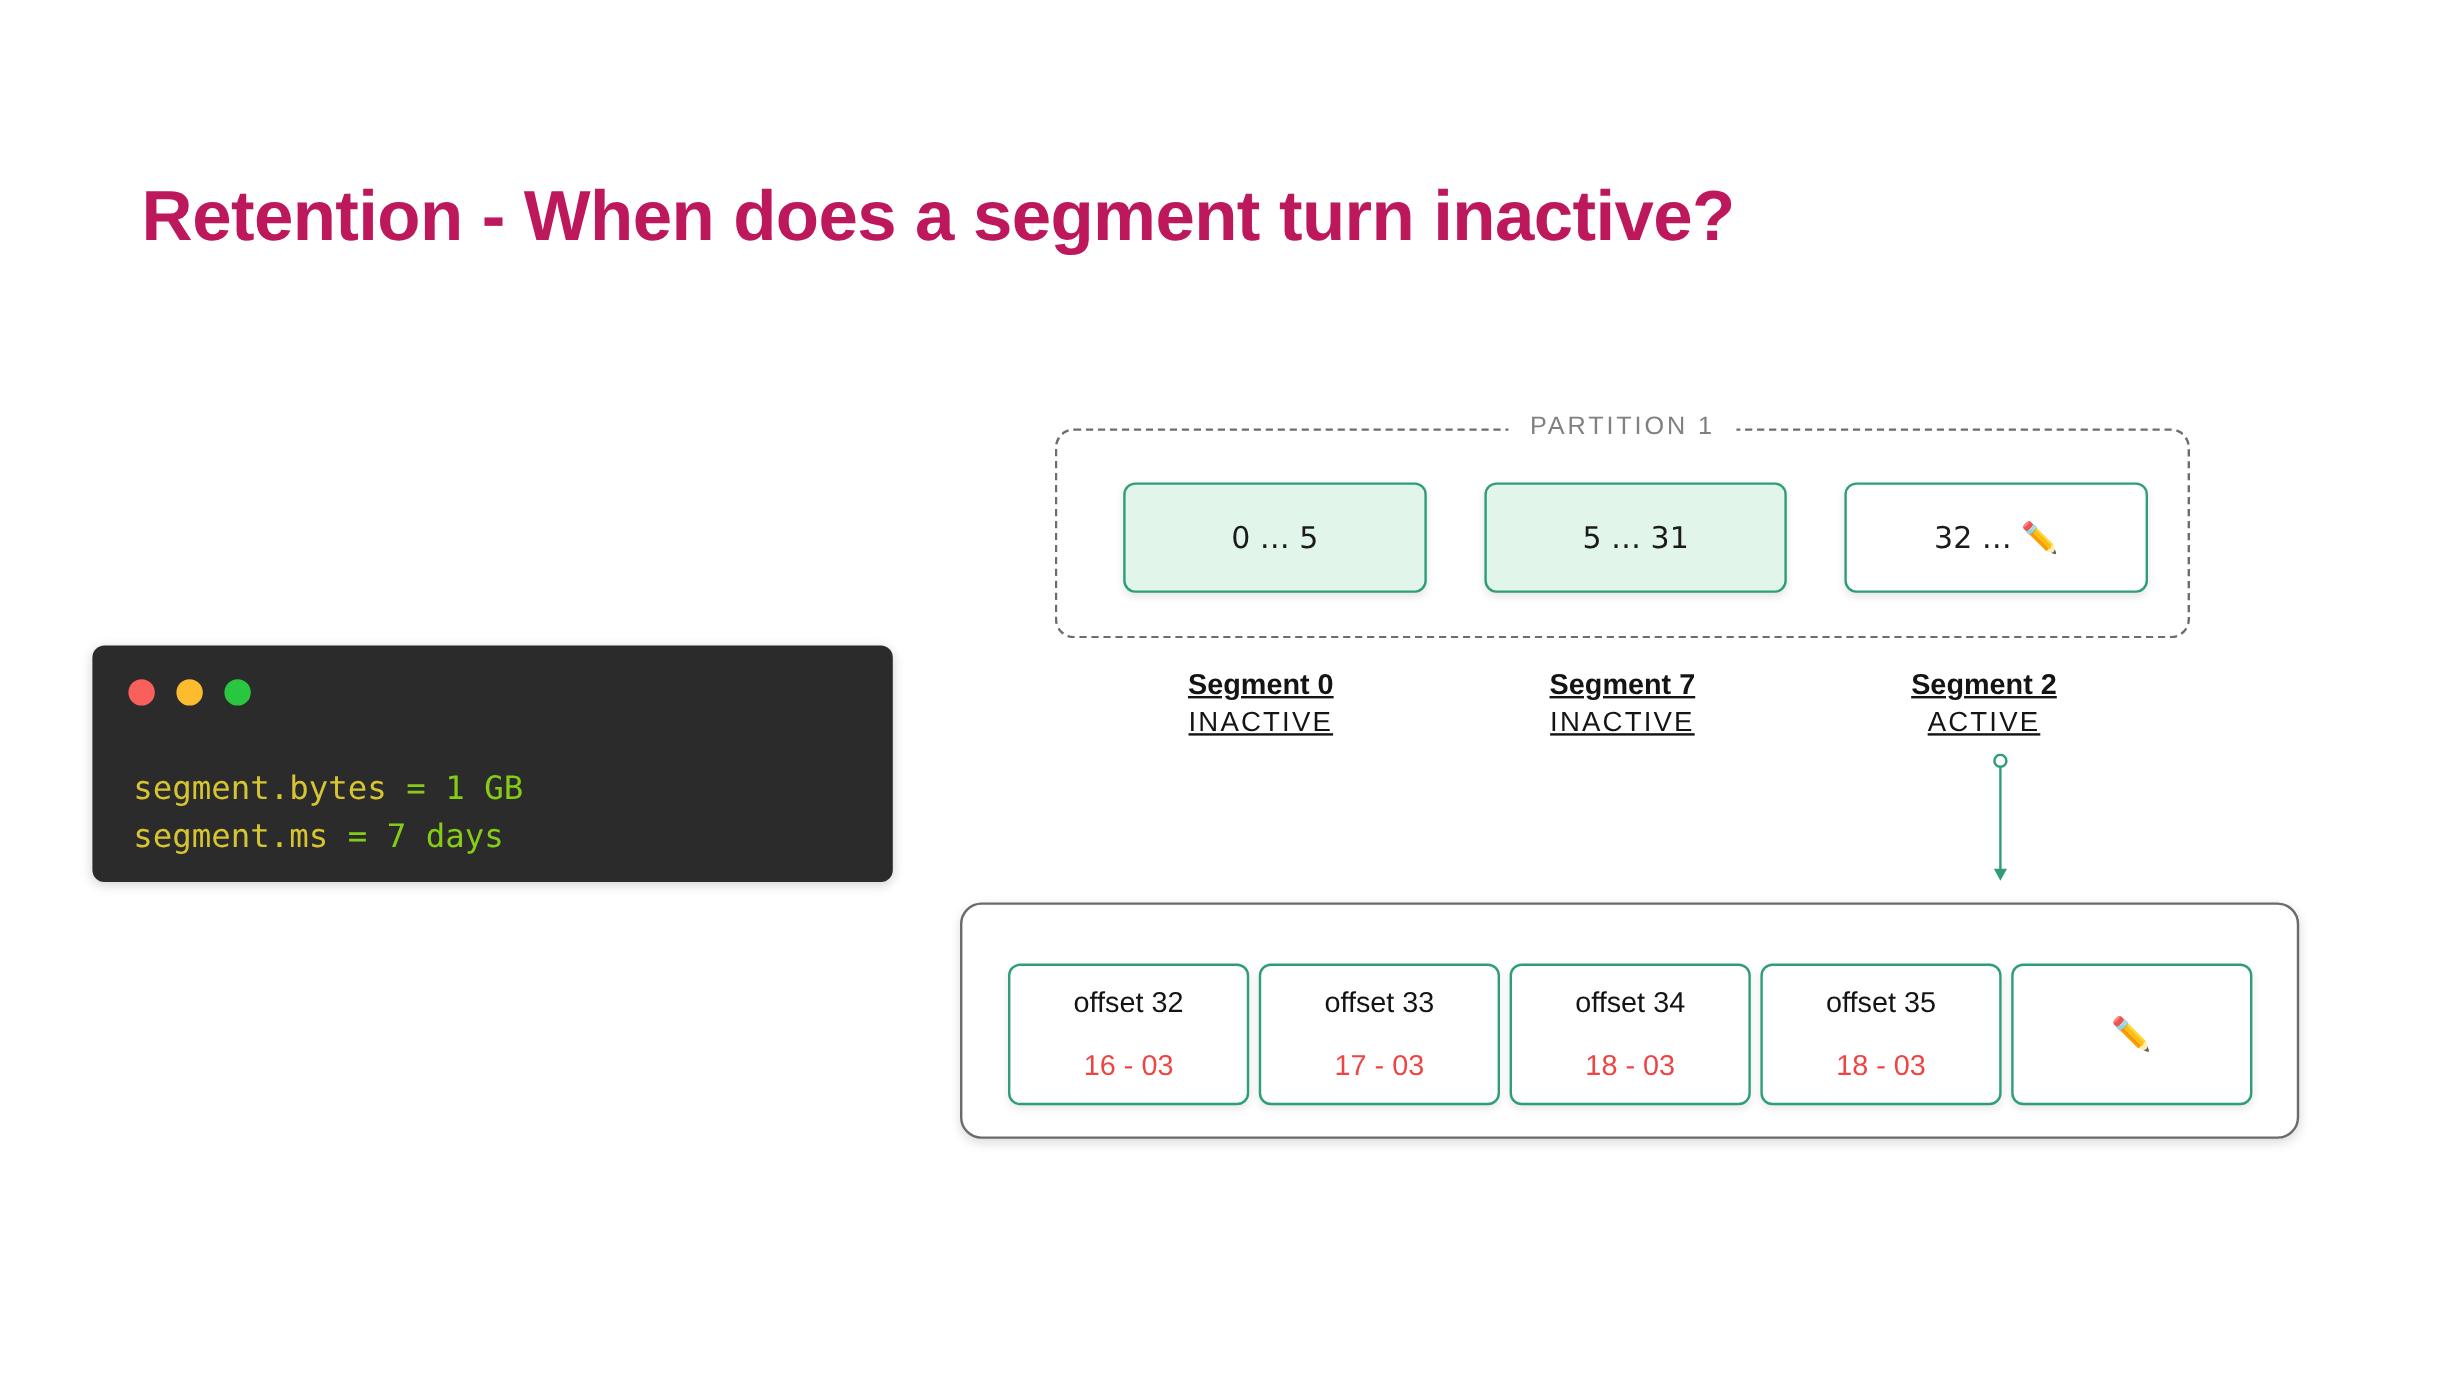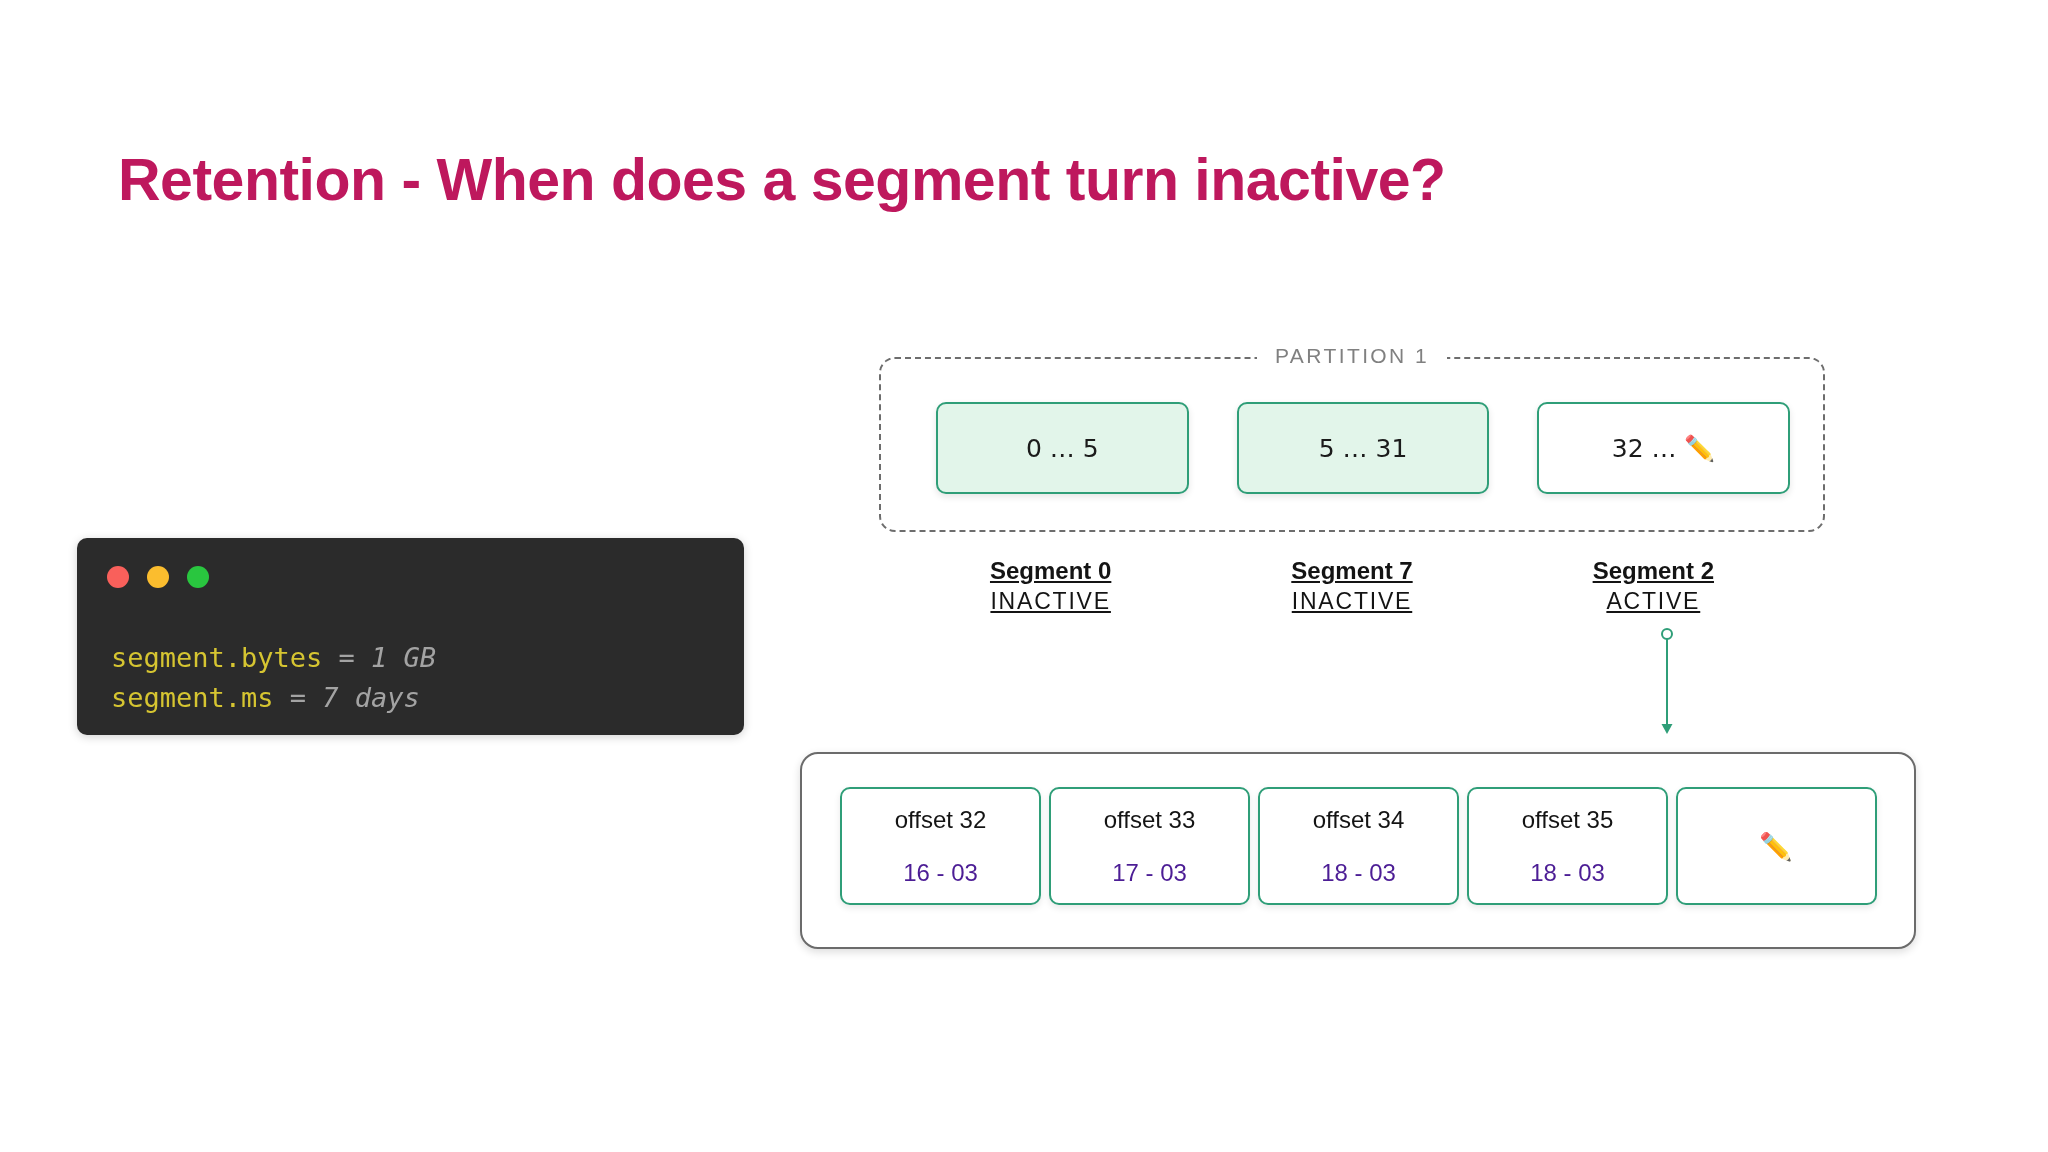--- a/index.html
+++ b/index.html
@@ -62,21 +62,21 @@
     left: 34px;
     top: 100px;
     right: 16px;
     font-family: "DejaVu Sans Mono", "Liberation Mono", monospace;
     font-size: 27px;
     line-height: 40px;
     color: #e8e8e8;
   }
   .code-line { white-space: pre; }
   .code-key  { color: #d6c531; }
-  .code-val  { color: #a3a3a3; font-style: italic; }
+  .code-val  { color: #84cc16; }
 
   
   .partition-box {
     position: absolute;
     left: 879px;
     top: 357px;
     width: 946px;
     height: 175px;
     border: 2px dashed #6d6d6d;
     border-radius: 16px;
@@ -170,21 +170,21 @@
     border: 2px solid #6b6b6b;
     border-radius: 18px;
     box-sizing: border-box;
     background: #ffffff;
     box-shadow: 0 3px 9px rgba(0,0,0,0.14);
   }
   .offsets-row {
     position: absolute;
     left: 38px;
     right: 37px;
-    top: 33px;
+    top: 49px;
     display: flex;
     gap: 8px;
   }
   .offset-box {
     flex: 1;
     height: 118px;
     border: 2px solid #2f9e78;
     border-radius: 10px;
     box-sizing: border-box;
     background: #ffffff;
@@ -194,21 +194,21 @@
     justify-content: center;
     box-shadow: 0 3px 7px rgba(0,0,0,0.09);
   }
   .offset-box .off-id {
     font-size: 24px;
     color: #141414;
     line-height: 33px;
   }
   .offset-box .off-date {
     font-size: 24px;
-    color: #4c1d95;
+    color: #ef4444;
     line-height: 33px;
     margin-top: 20px;
   }
   .offset-box .pencil { font-size: 27px; line-height: 33px; }
   .emoji { font-family: "DejaVu Sans", sans-serif; }
 </style>
 </head>
 <body>
 
 <div class="slide-title">Retention - When does a segment turn inactive?</div>

